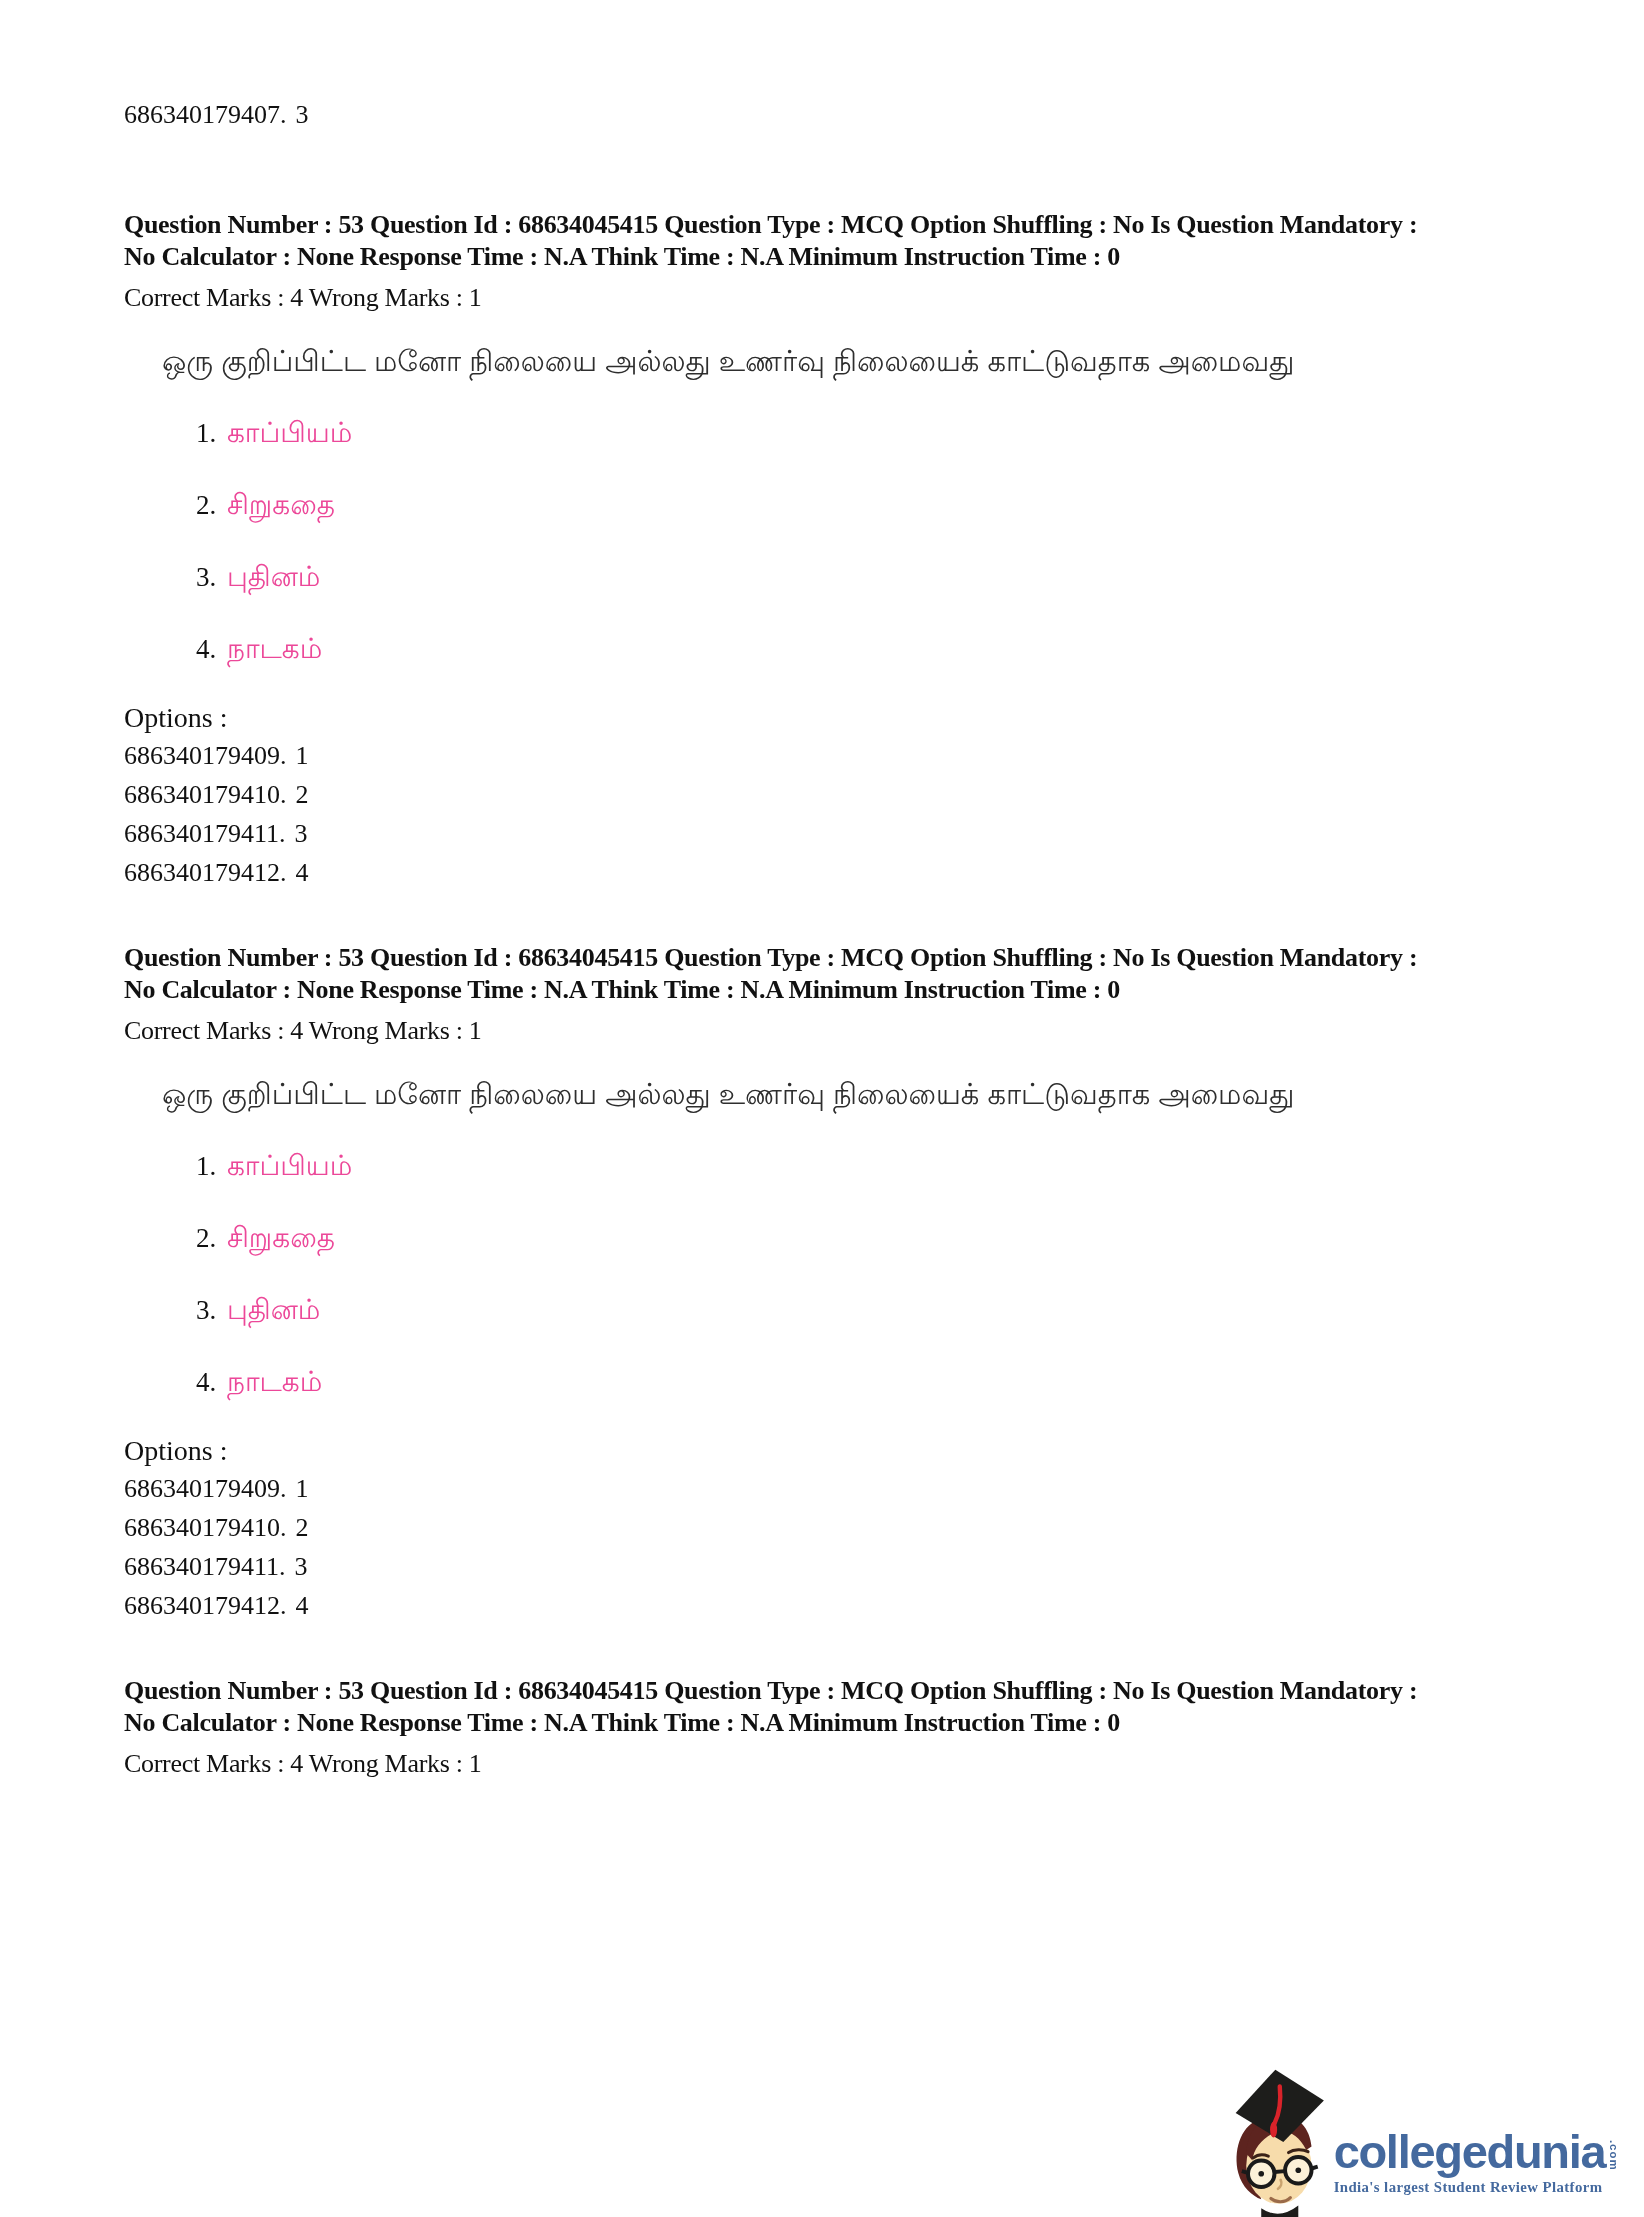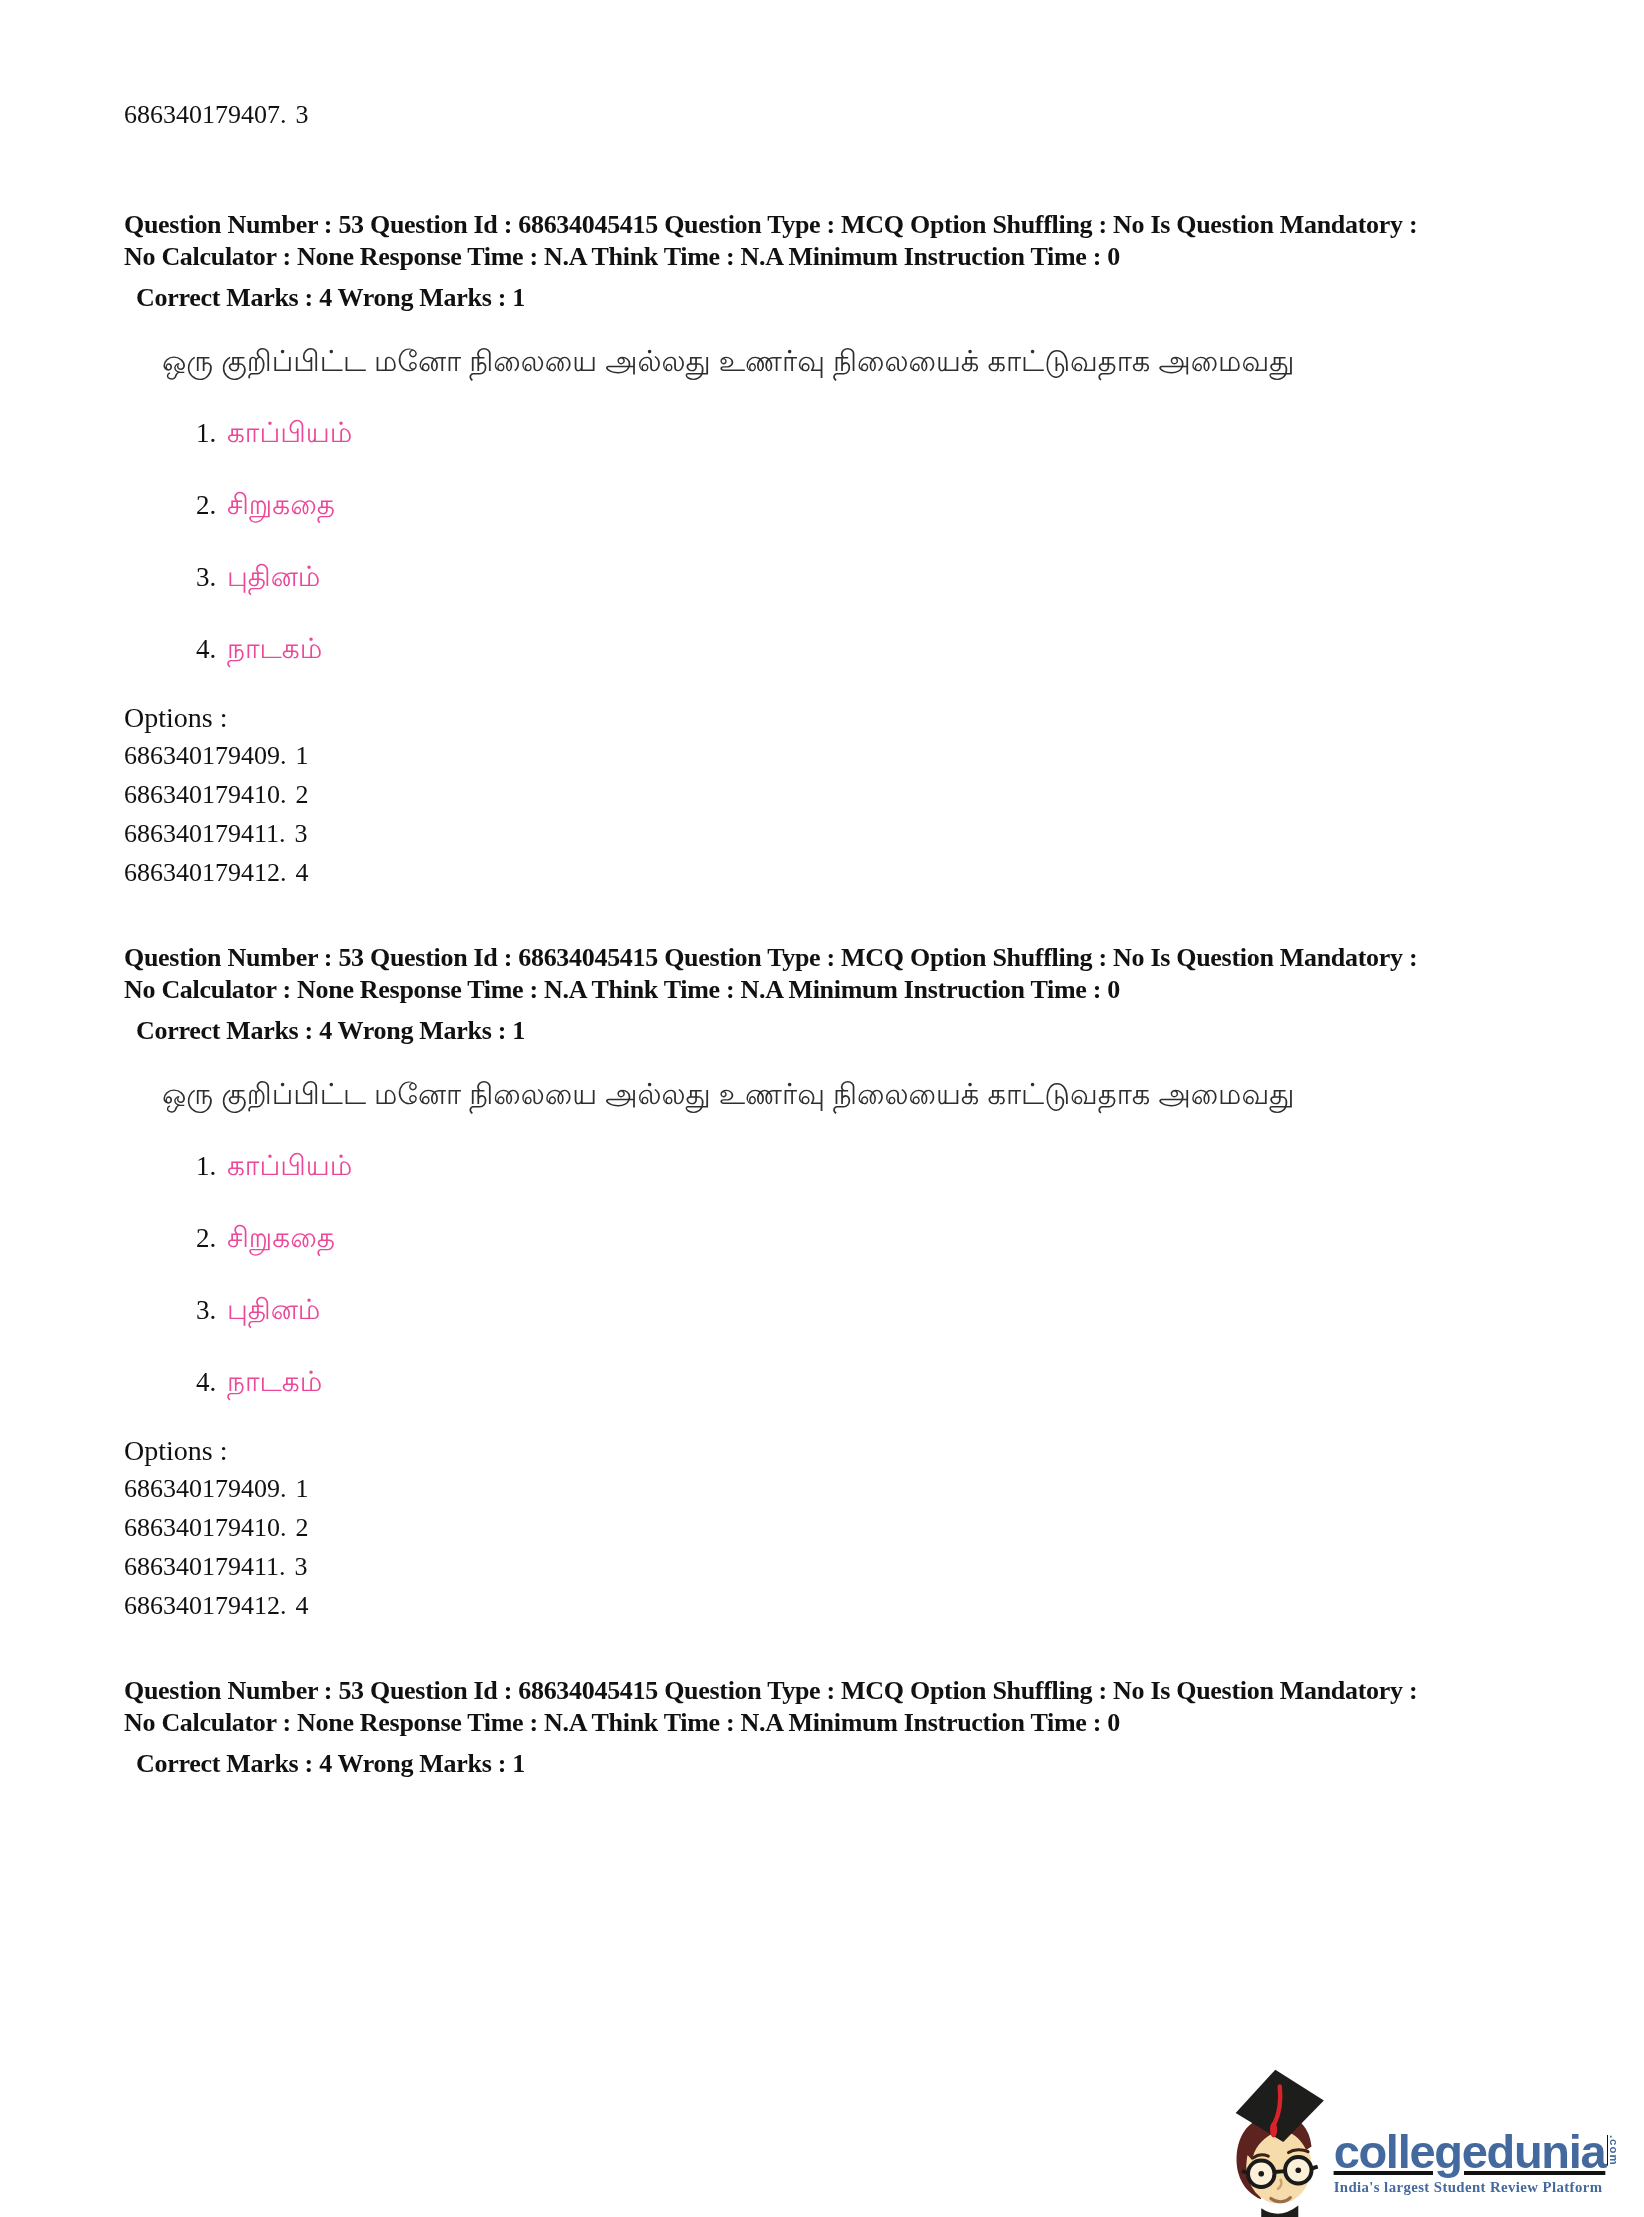--- a/index.html
+++ b/index.html
@@ -18,21 +18,21 @@
     position:relative;overflow:hidden;
   }
   .content{padding:95px 54px 0 124px;}
   .id-line{font-size:26px;line-height:39px;white-space:nowrap;}
   .id-line .val{margin-left:9px;}
   .qblock{}
   .mt-lg{margin-top:75px;}
   .mt-md{margin-top:50px;}
   .qmeta{font-weight:bold;font-size:26px;line-height:32px;letter-spacing:-0.3px;}
   .qmeta div{white-space:nowrap;}
-  .marks{font-weight:bold;font-size:26px;line-height:32px;margin-top:9px;letter-spacing:-0.3px;margin-left:12px;}
+  .marks{font-weight:normal;font-size:26px;line-height:32px;margin-top:9px;letter-spacing:-0.3px;}
   .tamil-q{
     margin:27px 0 0 38px;
     font-size:29px;line-height:41px;
     font-family:"Liberation Sans", sans-serif;
     color:#2e2e2e;
   }
   .choices{margin:0;padding:0;list-style:none;}
   .choice{margin:30px 0 0 72px;font-size:27px;line-height:41px;white-space:nowrap;}
   .choice .num{font-family:"Liberation Serif", serif;color:#111;}
   .choice .t{
@@ -41,21 +41,21 @@
   }
   .opt-heading{font-weight:normal;font-size:28px;line-height:32px;margin-top:32px;}
   .opt-ids{margin-top:1.8px;}
   
   .logo{
     position:absolute;right:23px;bottom:0;
     display:flex;align-items:flex-end;
   }
   .mascot{width:100px;height:150px;margin-right:5.4px;flex:0 0 auto;}
   .logo-text{padding-bottom:21.5px;}
-  .brand-row{display:flex;align-items:flex-start;text-decoration:underline;}
+  .brand-row{display:flex;align-items:center;}
   .brand{
     font-family:"Liberation Sans", sans-serif;
     font-weight:bold;font-size:47px;line-height:47px;
     color:var(--brand-color);letter-spacing:-1.3px;
   }
   .tld{
     writing-mode:vertical-rl;
     font-family:"Liberation Sans", sans-serif;
     font-weight:bold;font-size:11.6px;
     color:var(--brand-color);

